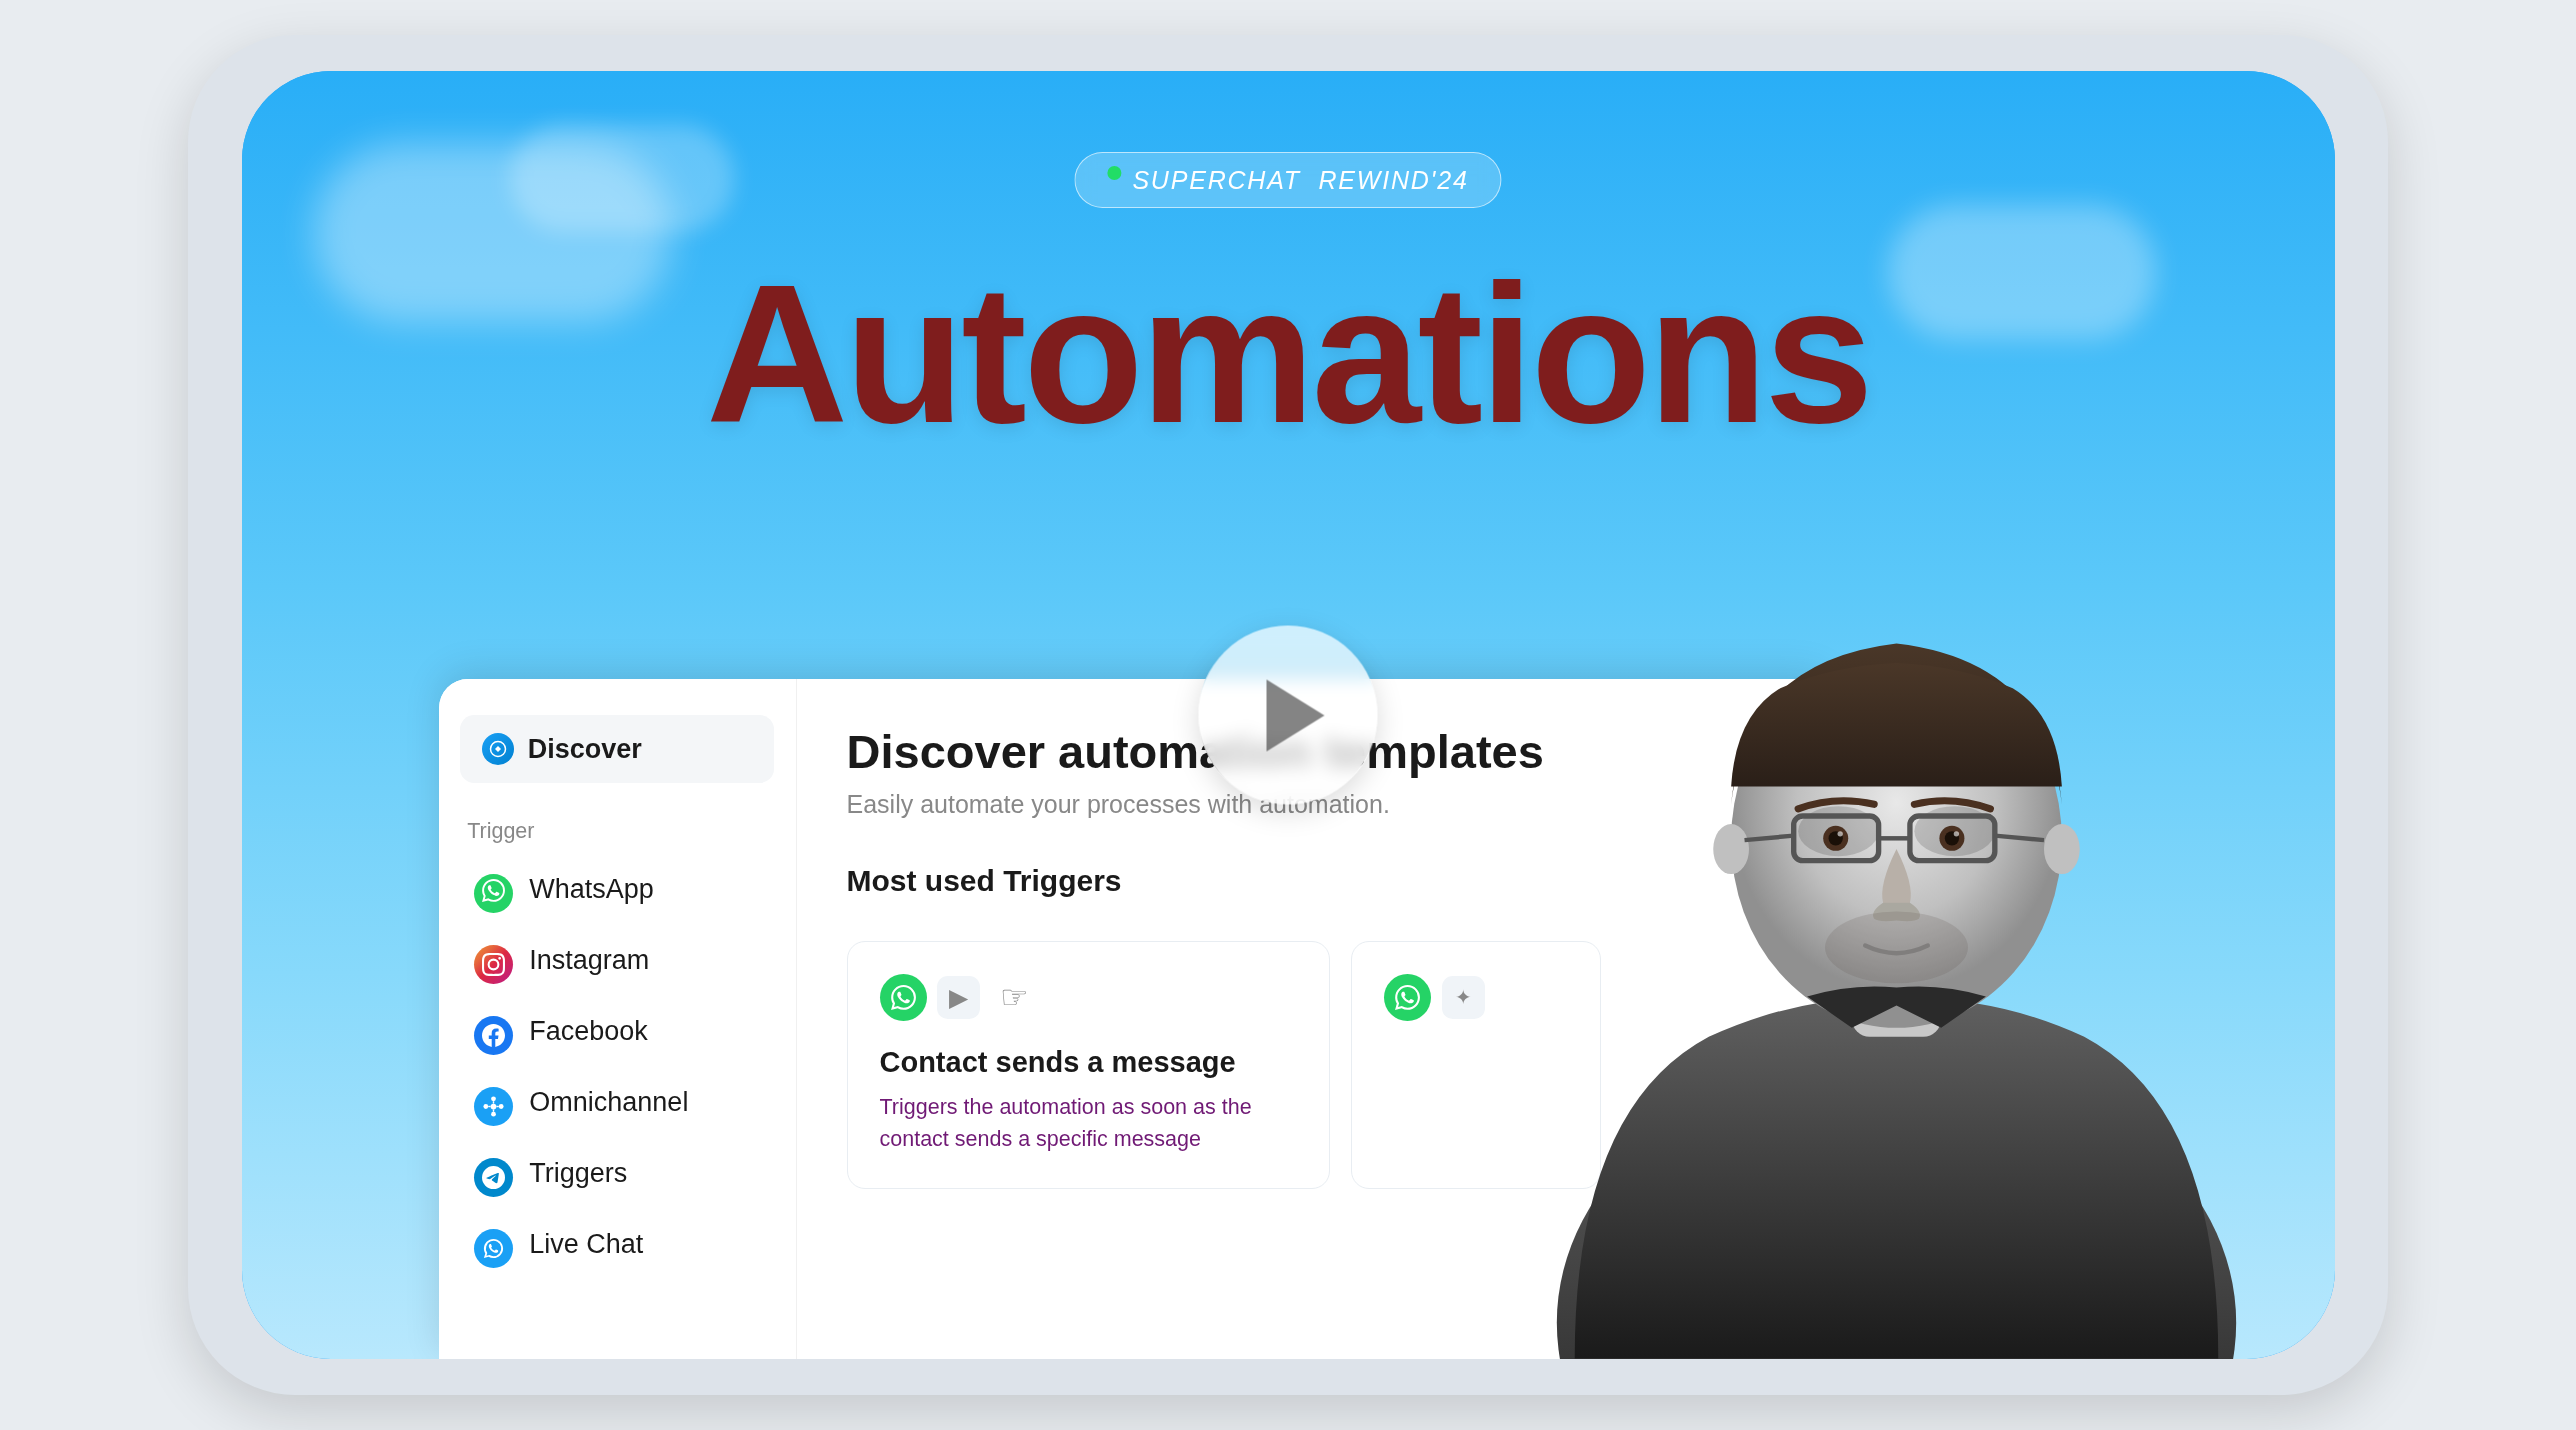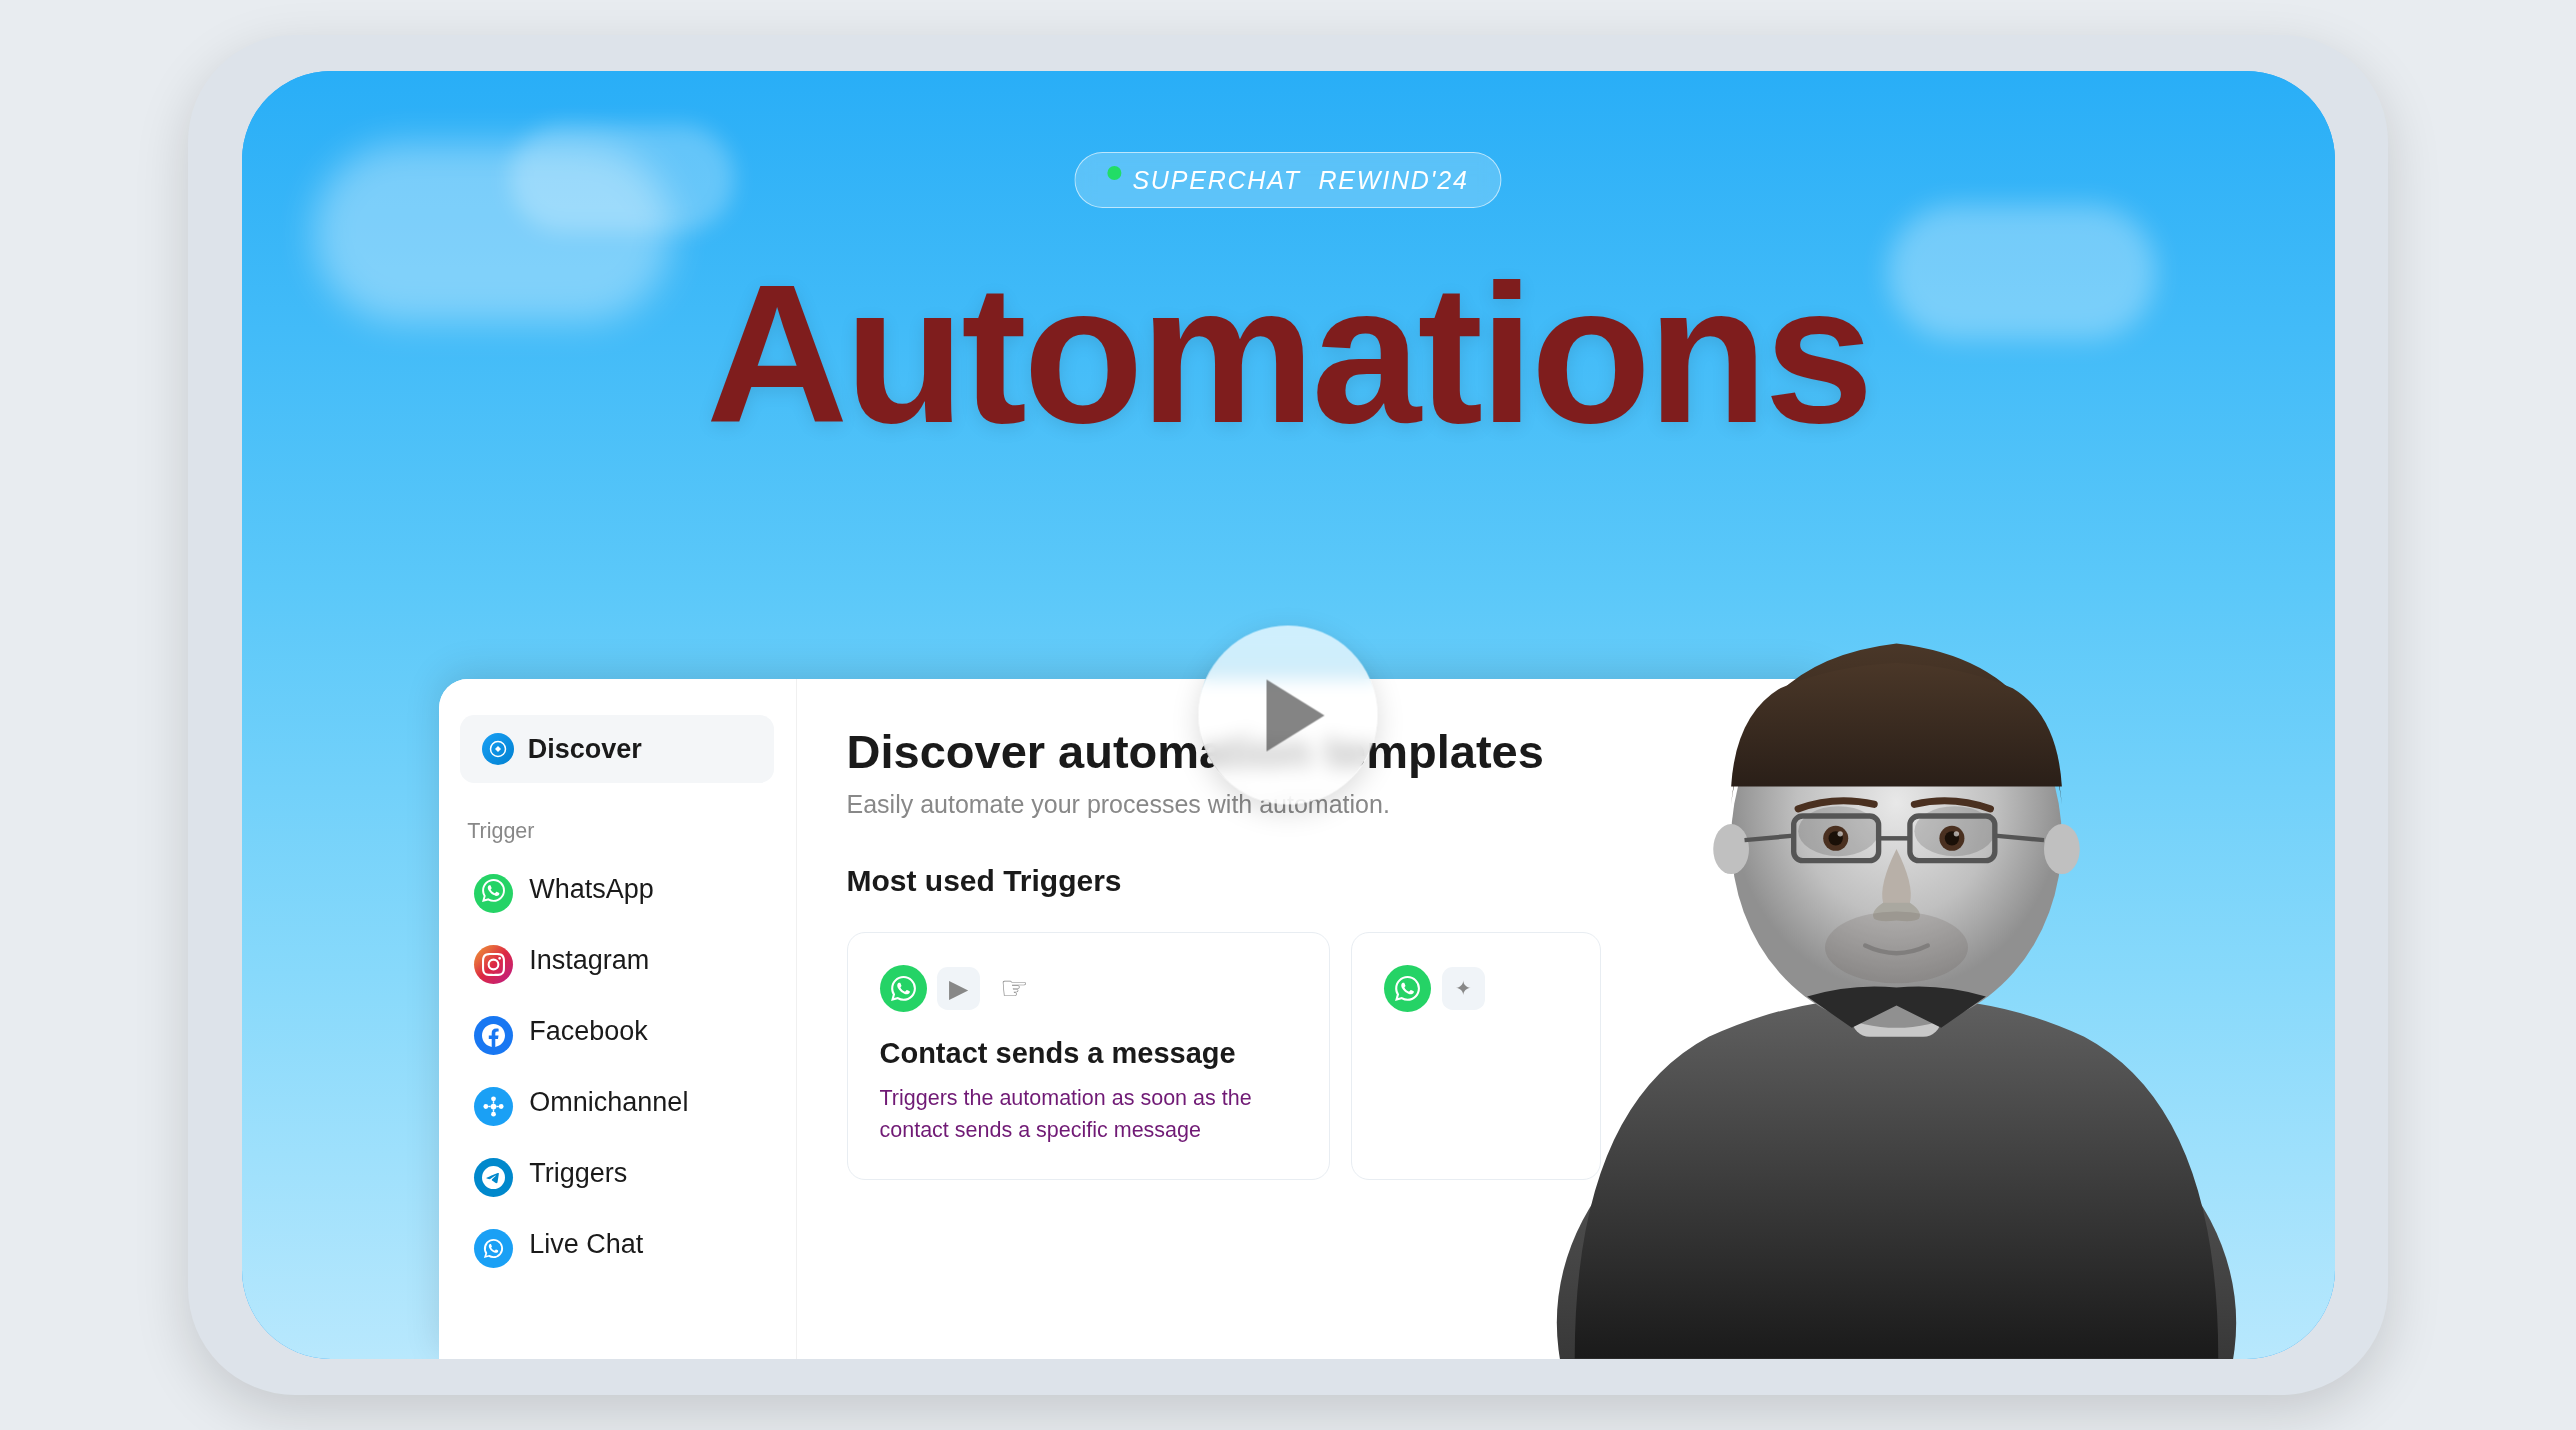--- a/index.html
+++ b/index.html
@@ -270,21 +270,21 @@
     .content-subtitle {
       font-size: 25px;
       color: #888;
       margin-bottom: 45px;
     }
 
     .section-title {
       font-size: 30px;
       font-weight: 700;
       color: #1a1a1a;
-      margin-bottom: 34px;
+      margin-bottom: 43px;
     }
 
     .triggers-row {
       display: flex;
       gap: 21.5px;
     }
 
     .trigger-card {
       background: white;
       border: 1.8px solid #e8edf2;

